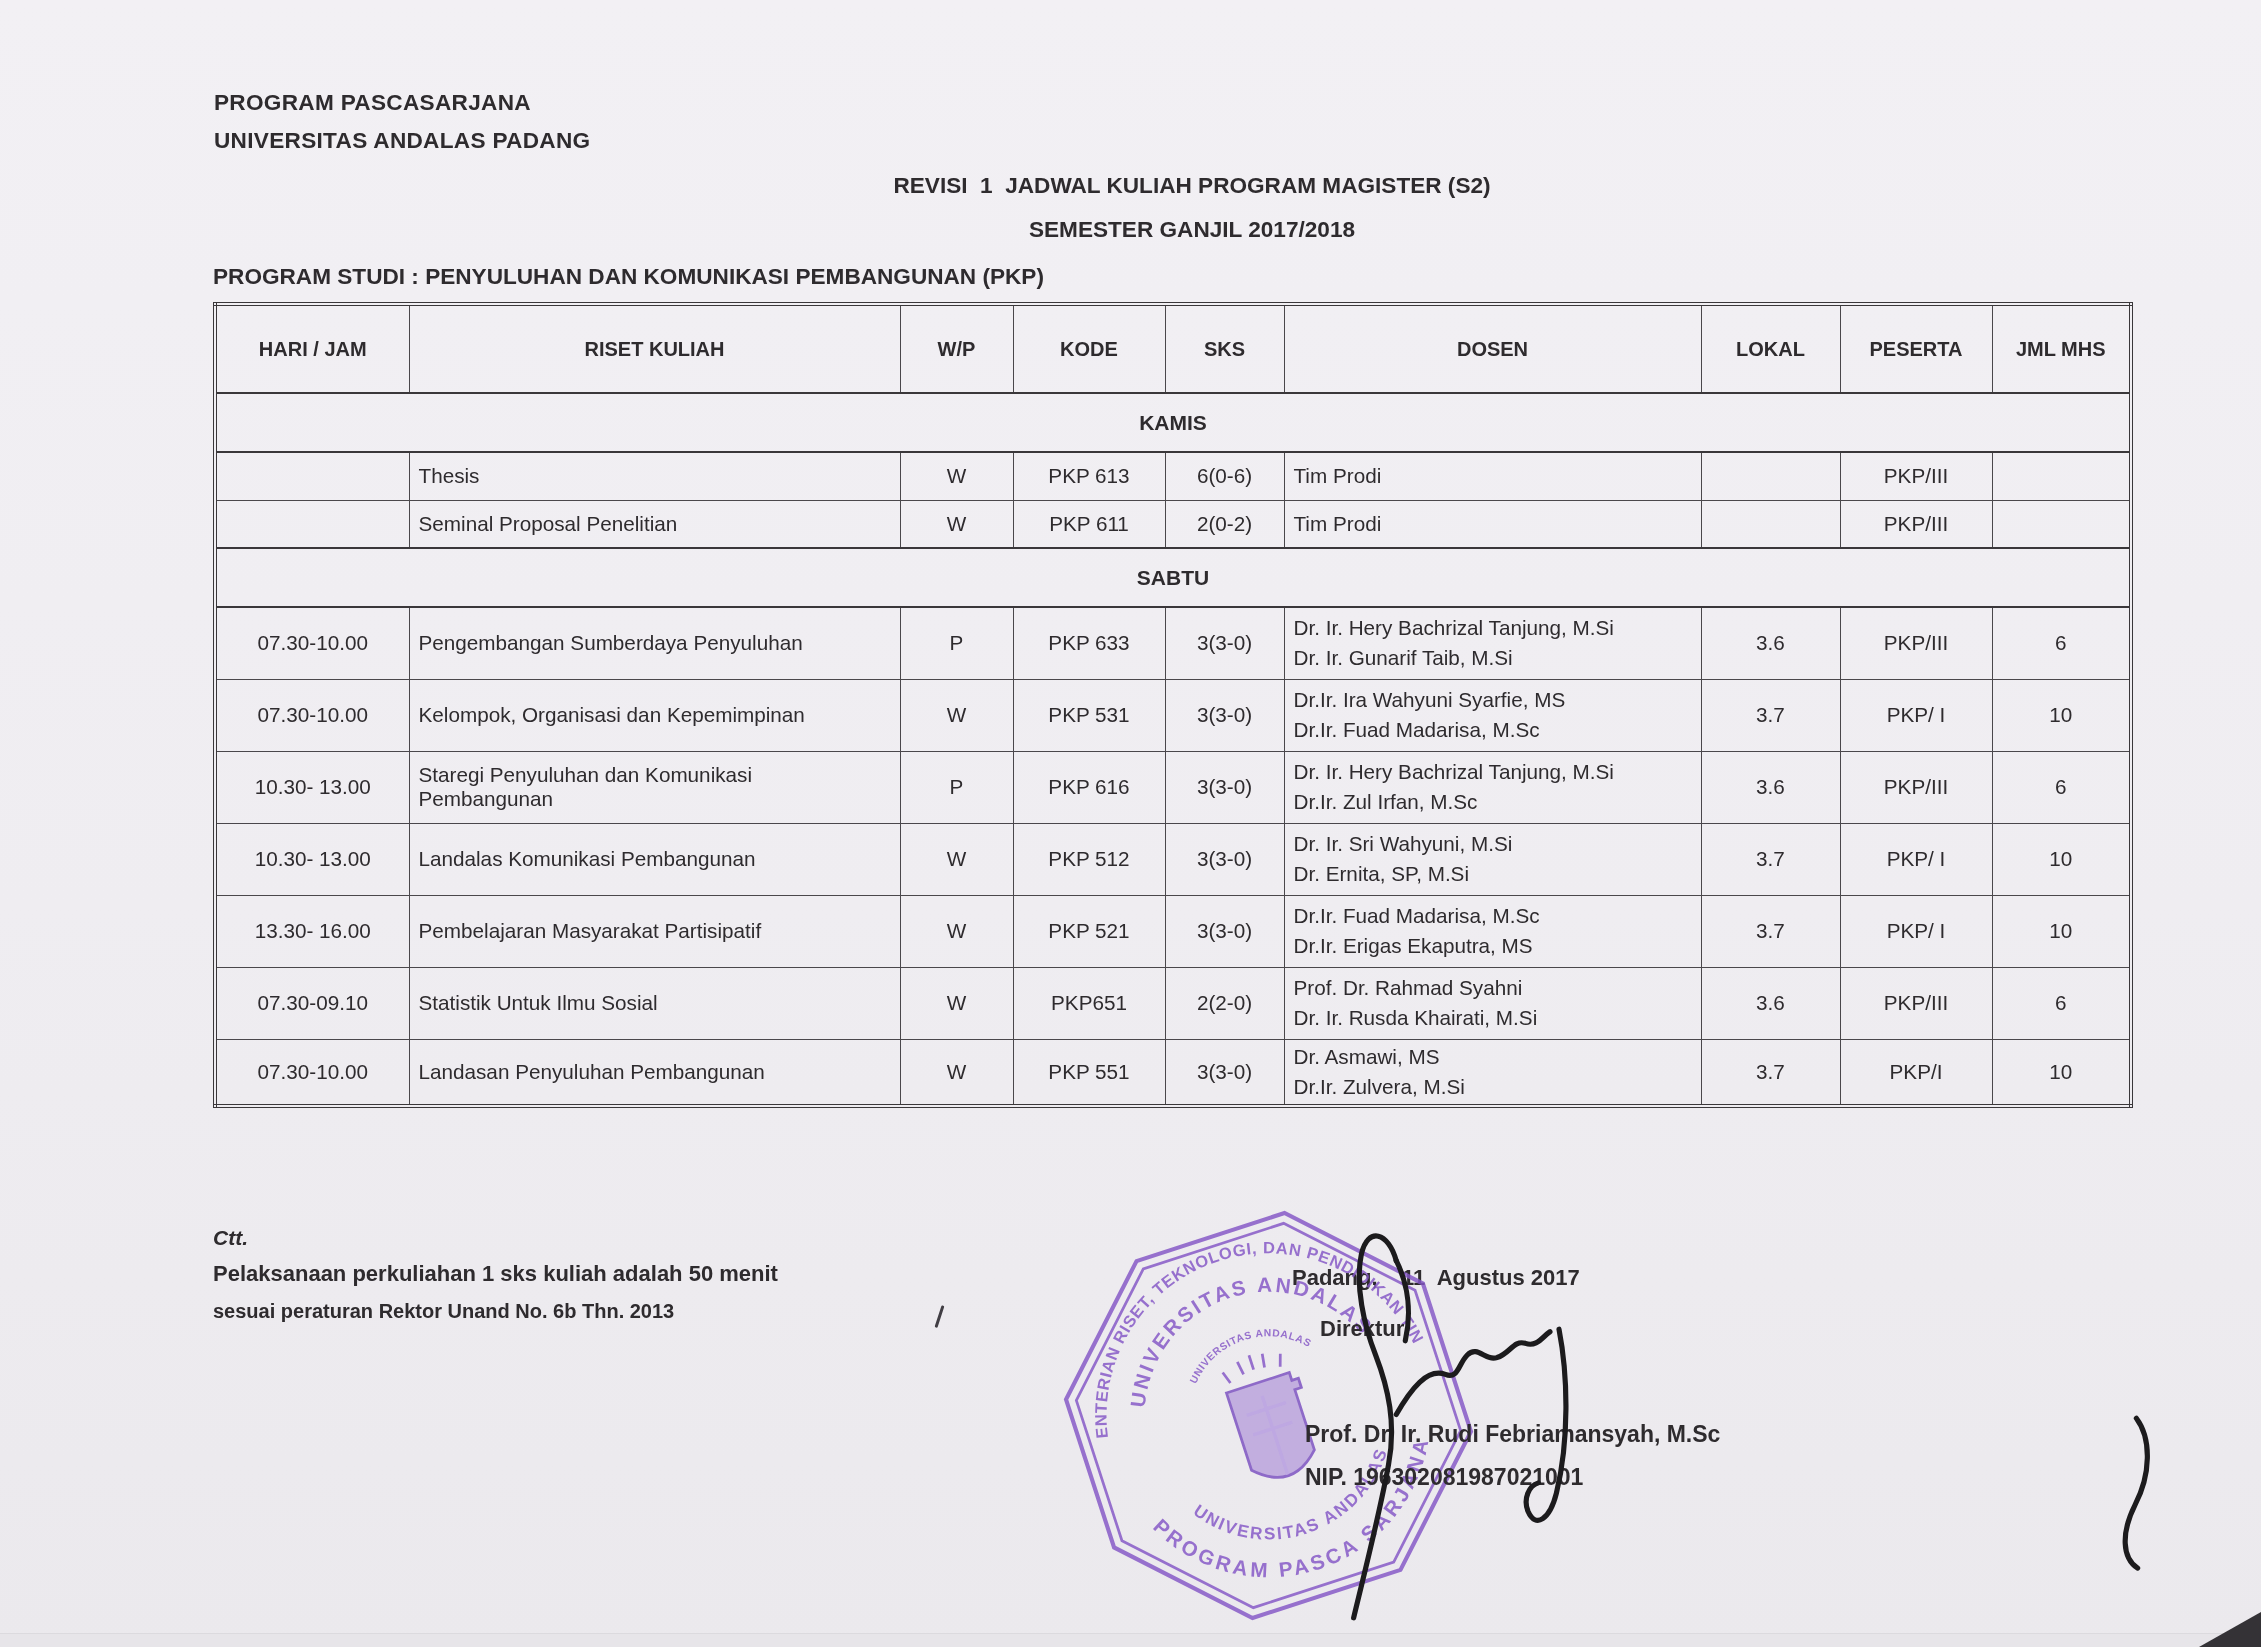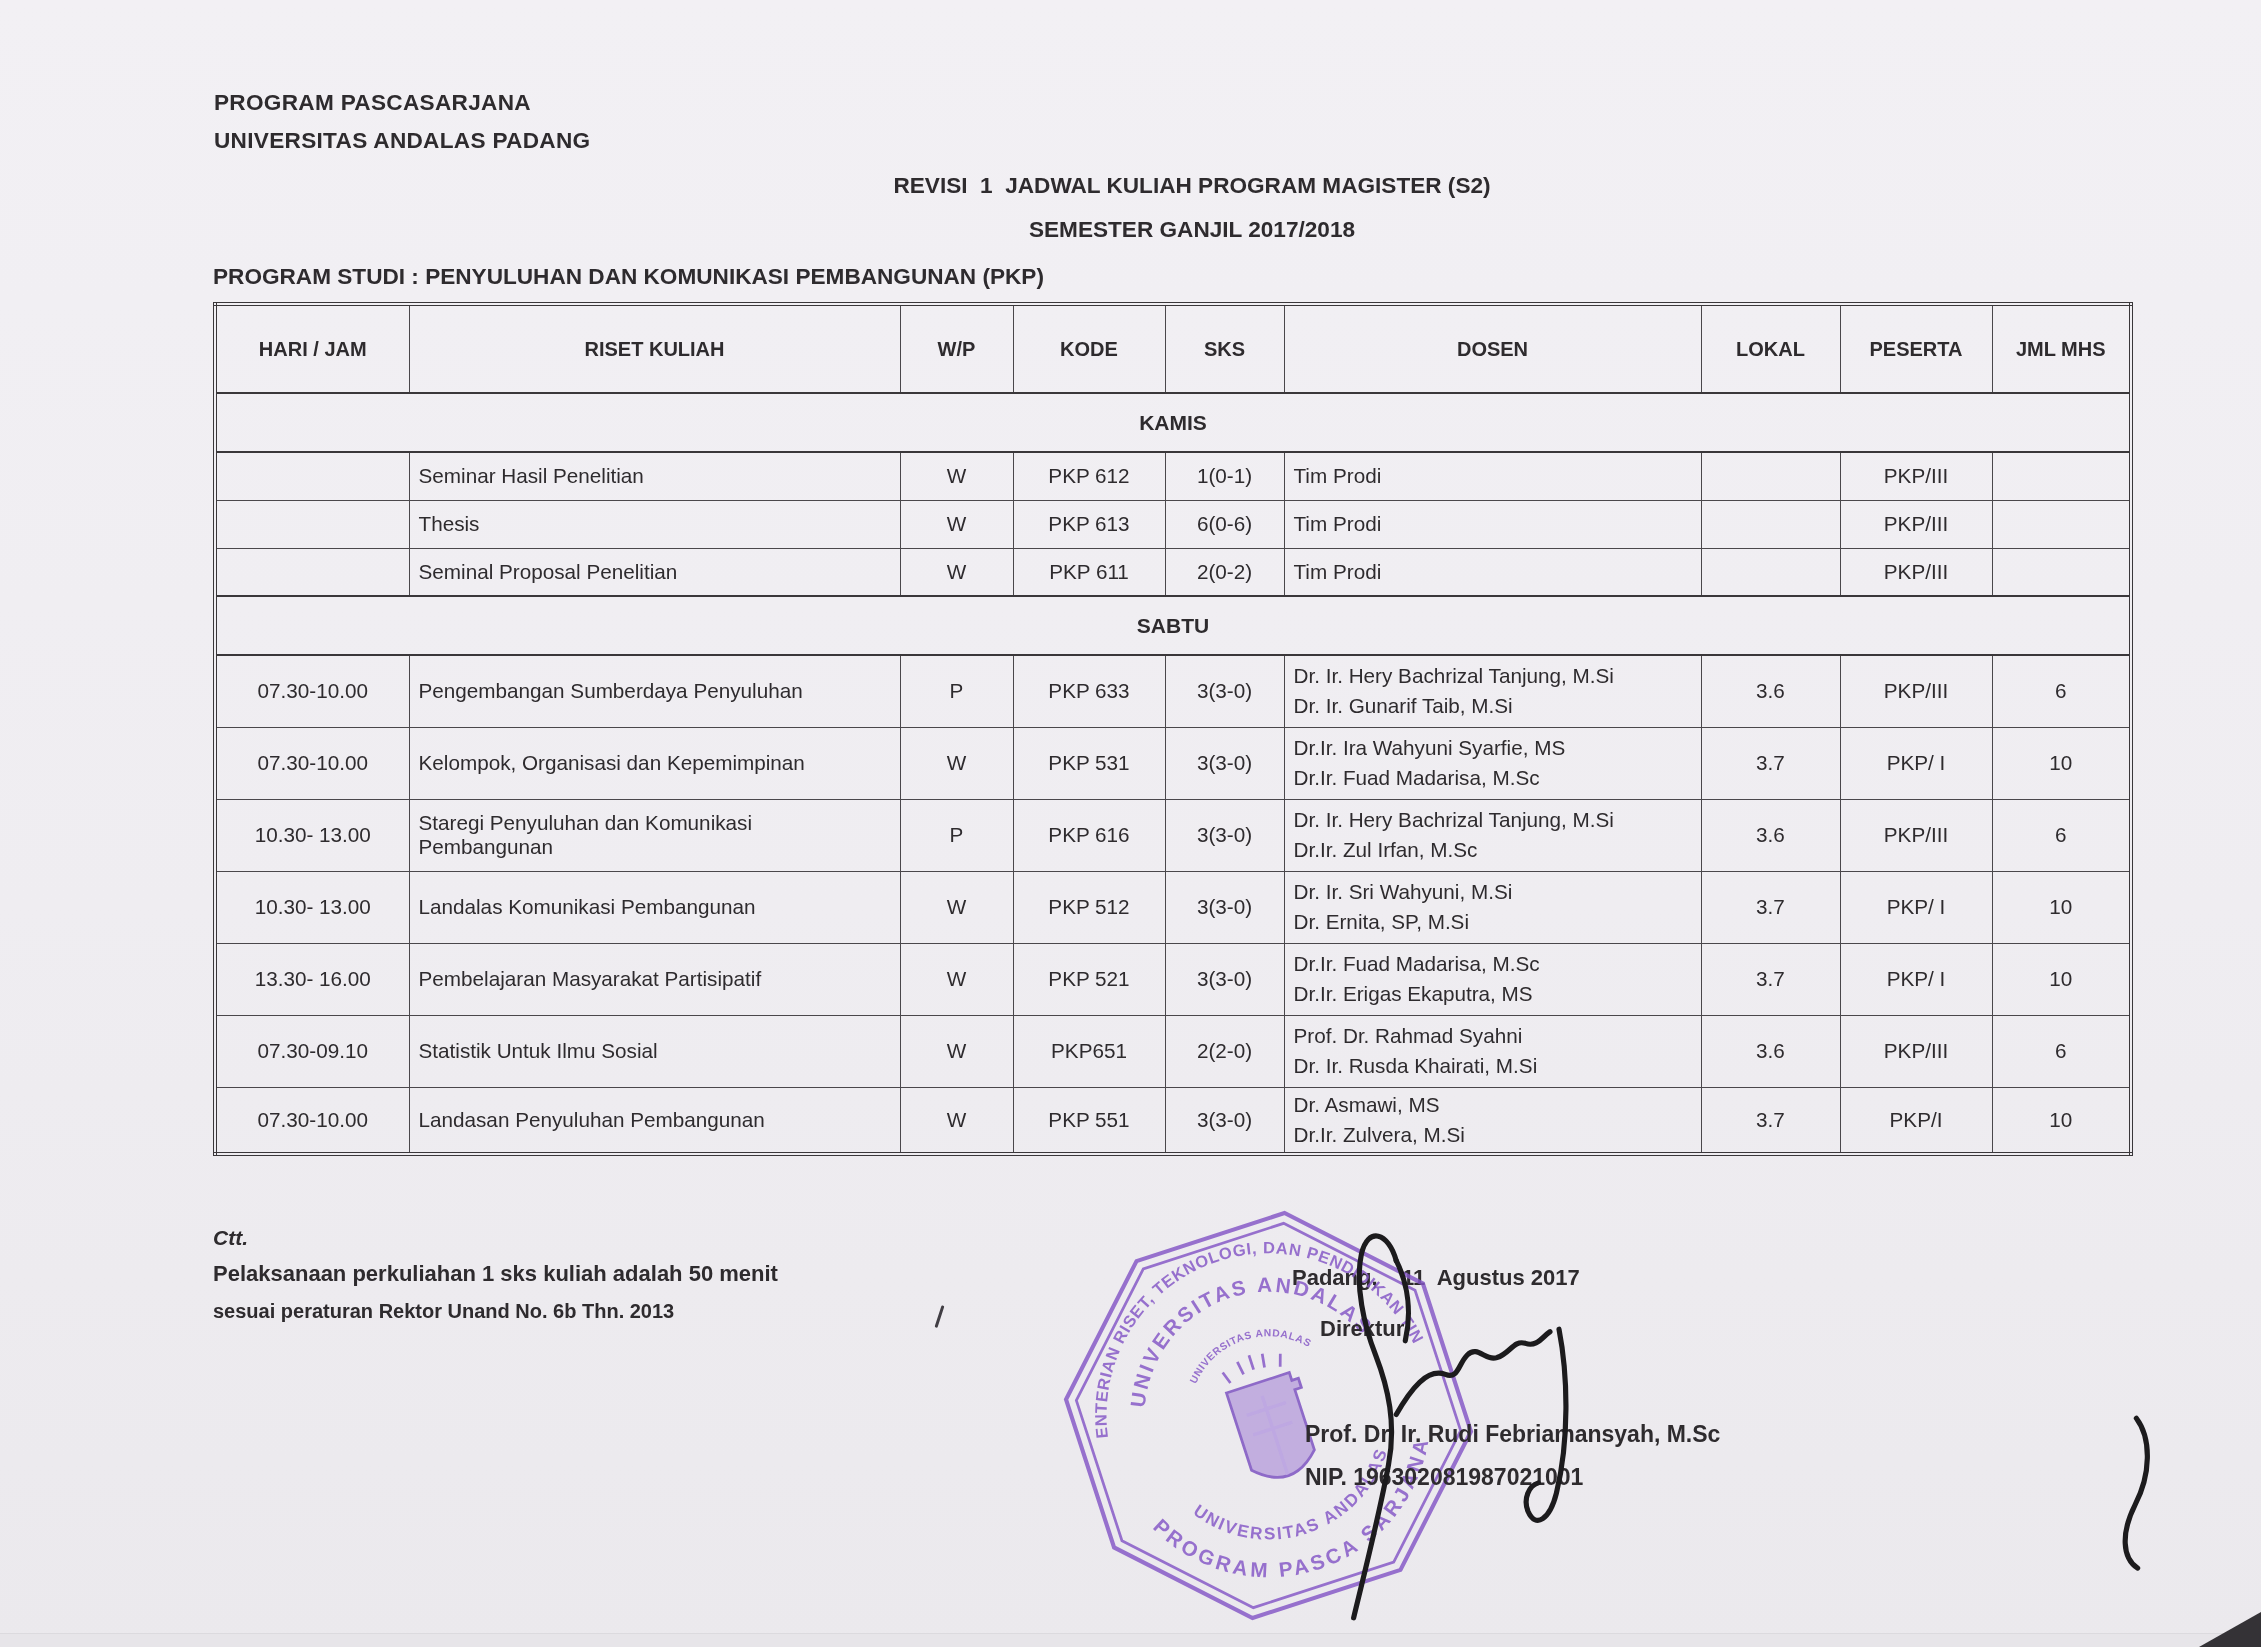--- a/index.html
+++ b/index.html
@@ -88,34 +88,20 @@
     <th>LOKAL</th>
     <th>PESERTA</th>
     <th>JML MHS</th>
   </tr>
 
   <tr class="day">
     <td colspan="9">KAMIS</td>
   </tr>
   <tr class="r h74">
     <td class="c"></td>
-    <td class="l">Seminar Hasil Penelitian</td>
-    <td class="c">W</td>
-    <td class="c">PKP 612</td>
-    <td class="c">1(0-1)</td>
-    <td class="dosen">
-      <div>Tim Prodi</div>
-      <div></div>
-    </td>
-    <td class="c"></td>
-    <td class="c">PKP/III</td>
-    <td class="c"></td>
-  </tr>
-  <tr class="r h74">
-    <td class="c"></td>
     <td class="l">Thesis</td>
     <td class="c">W</td>
     <td class="c">PKP 613</td>
     <td class="c">6(0-6)</td>
     <td class="dosen">
       <div>Tim Prodi</div>
       <div></div>
     </td>
     <td class="c"></td>
     <td class="c">PKP/III</td>

